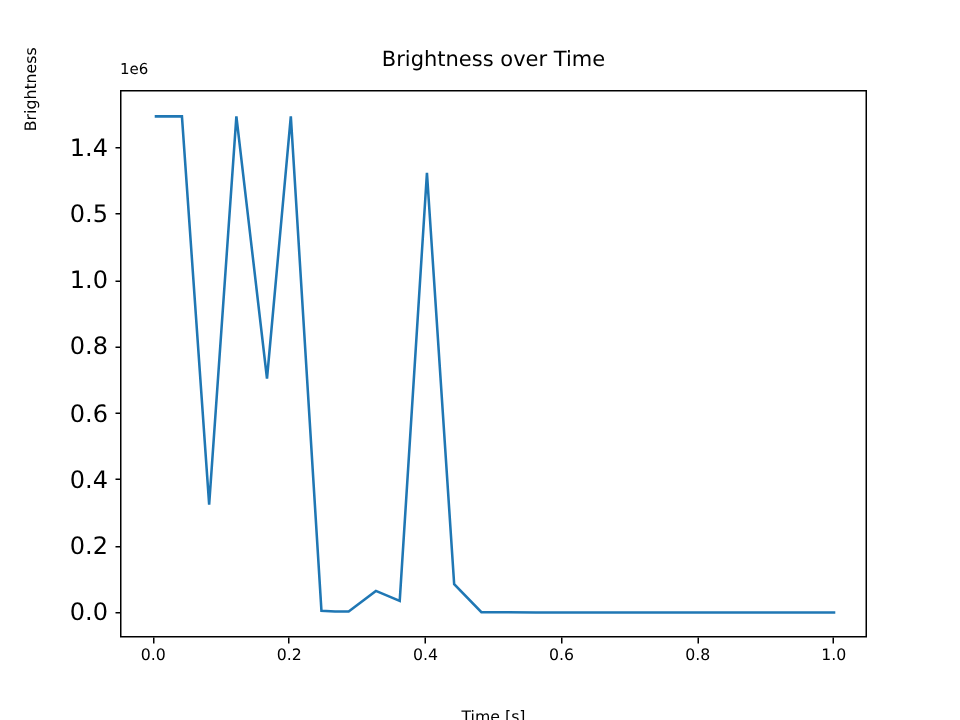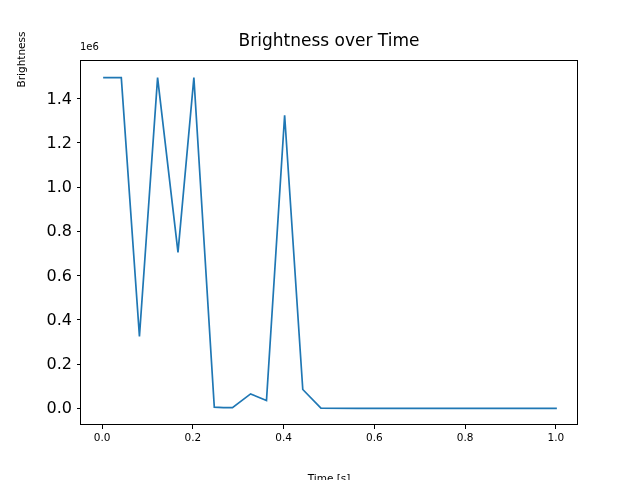--- a/index.html
+++ b/index.html
@@ -19,21 +19,21 @@
     height: 480px;
     background: #ffffff;
   }
   
   #chart-title {
     position: absolute;
     left: 80px;
     top: 32px;
     width: 498px;
     text-align: center;
-    font-size: 17px;
+    font-size: 14px;
     color: #000000;
     line-height: 16px;
     white-space: nowrap;
   }
   
   #y-offset-text {
     position: absolute;
     left: 80px;
     top: 40px;
     font-size: 10px;
@@ -196,21 +196,21 @@
       <div class="ytick" style="top: 231.439px;">
         <div class="tick-mark"></div>
         <div class="tick-label">0.8</div>
       </div>
       <div class="ytick" style="top: 187.197px;">
         <div class="tick-mark"></div>
         <div class="tick-label">1.0</div>
       </div>
       <div class="ytick" style="top: 142.955px;">
         <div class="tick-mark"></div>
-        <div class="tick-label">1.2</div>
+        <div class="tick-label">0.5</div>
       </div>
       <div class="ytick" style="top: 98.7121px;">
         <div class="tick-mark"></div>
         <div class="tick-label">1.4</div>
       </div>
     </div>
 
   <div id="x-axis-label">Time [s]</div>
 
 </div>

